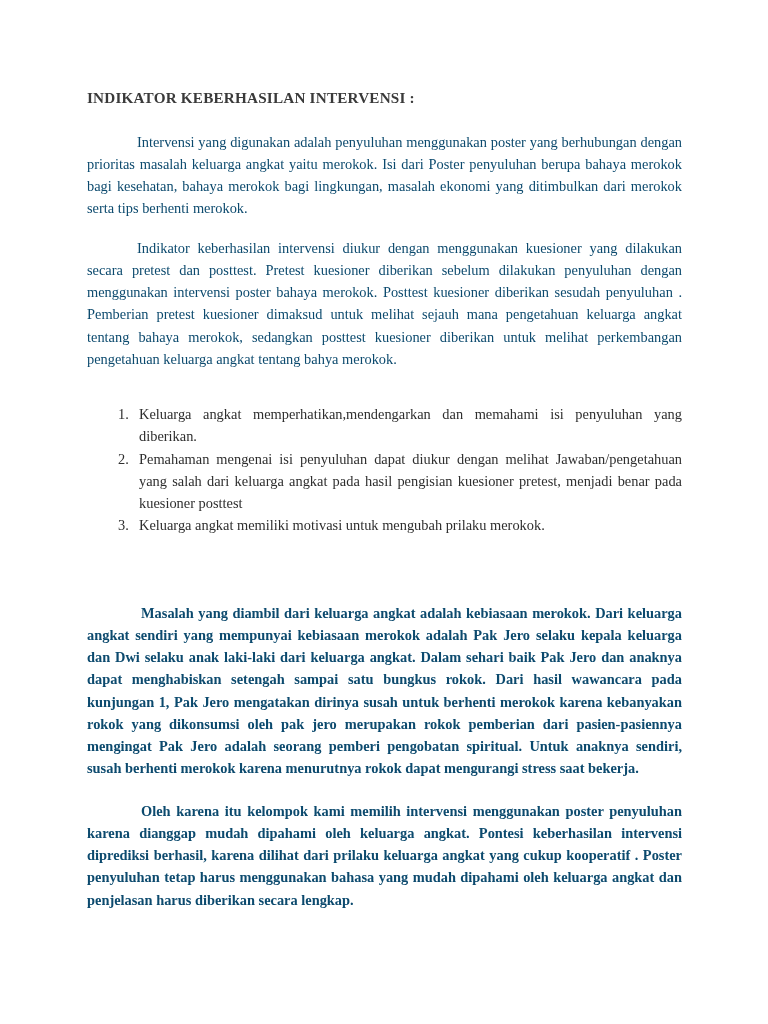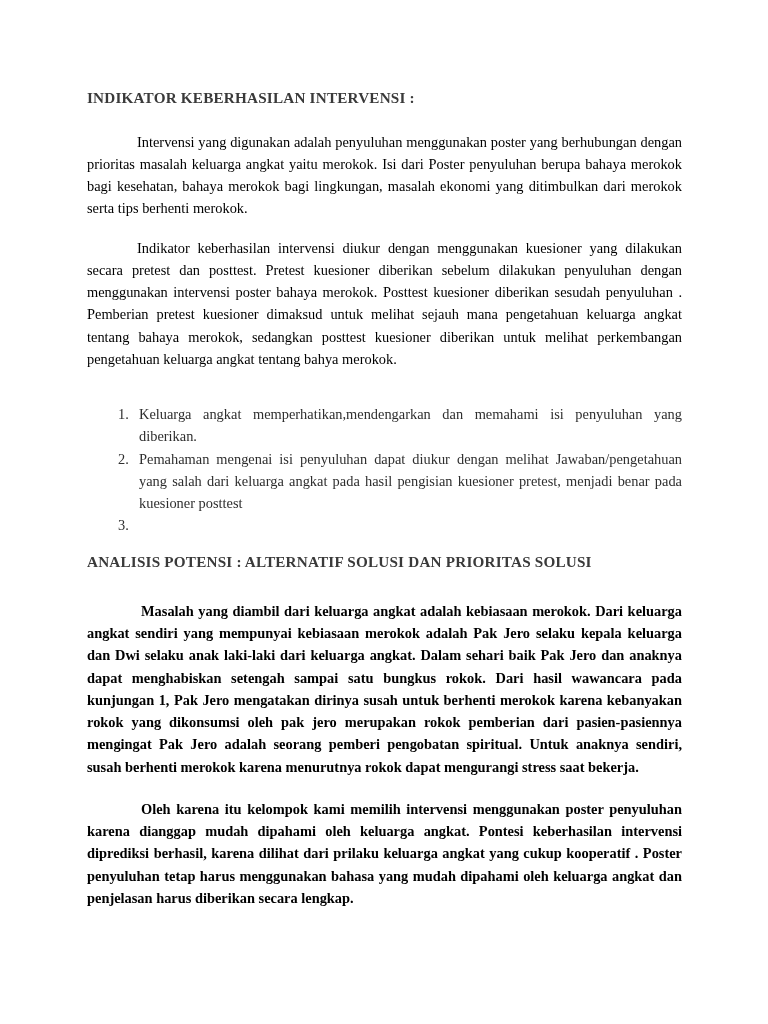--- a/index.html
+++ b/index.html
@@ -40,21 +40,21 @@
 
   .heading-gap-1 { height: 22px; }
   .heading-gap-2 { height: 27px; }
 
   .para {
     font-size: 14.4px;
     line-height: 1.545;
     text-align: justify;
     text-justify: inter-word;
     margin: 0;
-    color: #000000;
+    color: #0c4a6e;
     -webkit-hyphens: none;
     hyphens: none;
   }
 
   .para.indent {
     text-indent: 50px;
   }
 
   .para.indent-small {
     text-indent: 54px;
@@ -119,26 +119,26 @@
       <li class="list-item">
         <span class="marker">1.</span>
         <span>Keluarga angkat memperhatikan,mendengarkan dan memahami isi penyuluhan yang diberikan.</span>
       </li>
       <li class="list-item">
         <span class="marker">2.</span>
         <span>Pemahaman mengenai isi penyuluhan dapat diukur dengan melihat Jawaban/pengetahuan yang salah dari keluarga angkat pada hasil pengisian kuesioner pretest, menjadi benar pada kuesioner posttest</span>
       </li>
       <li class="list-item nojustify">
         <span class="marker">3.</span>
+        <span>Keluarga angkat memiliki motivasi untuk mengubah prilaku merokok.</span>
       </li>
     </ol>
 
     <div class="block-gap"></div>
 
-    <h1 class="section-heading">ANALISIS POTENSI : ALTERNATIF SOLUSI DAN PRIORITAS SOLUSI</h1>
 
     <div class="heading-gap-2"></div>
 
     <p class="para indent-small">Masalah yang diambil dari keluarga angkat adalah kebiasaan merokok. Dari keluarga angkat sendiri yang mempunyai kebiasaan merokok adalah Pak Jero selaku kepala keluarga dan Dwi selaku anak laki-laki dari keluarga angkat. Dalam sehari baik Pak Jero dan anaknya dapat menghabiskan setengah sampai satu bungkus rokok. Dari hasil wawancara pada kunjungan 1, Pak Jero mengatakan dirinya susah untuk berhenti merokok karena kebanyakan rokok yang dikonsumsi oleh pak jero merupakan rokok pemberian dari pasien-pasiennya mengingat Pak Jero adalah seorang pemberi pengobatan spiritual. Untuk anaknya sendiri, susah berhenti merokok karena menurutnya rokok dapat mengurangi stress saat bekerja.</p>
 
     <div class="para-gap-lg"></div>
 
     <p class="para indent-small"> Oleh karena itu kelompok kami memilih intervensi menggunakan poster penyuluhan karena dianggap mudah dipahami oleh keluarga angkat. Pontesi keberhasilan intervensi diprediksi berhasil, karena dilihat dari prilaku keluarga angkat yang cukup kooperatif . Poster penyuluhan tetap harus menggunakan bahasa yang mudah dipahami oleh keluarga angkat dan penjelasan harus diberikan secara lengkap.</p>
 
   </div>

